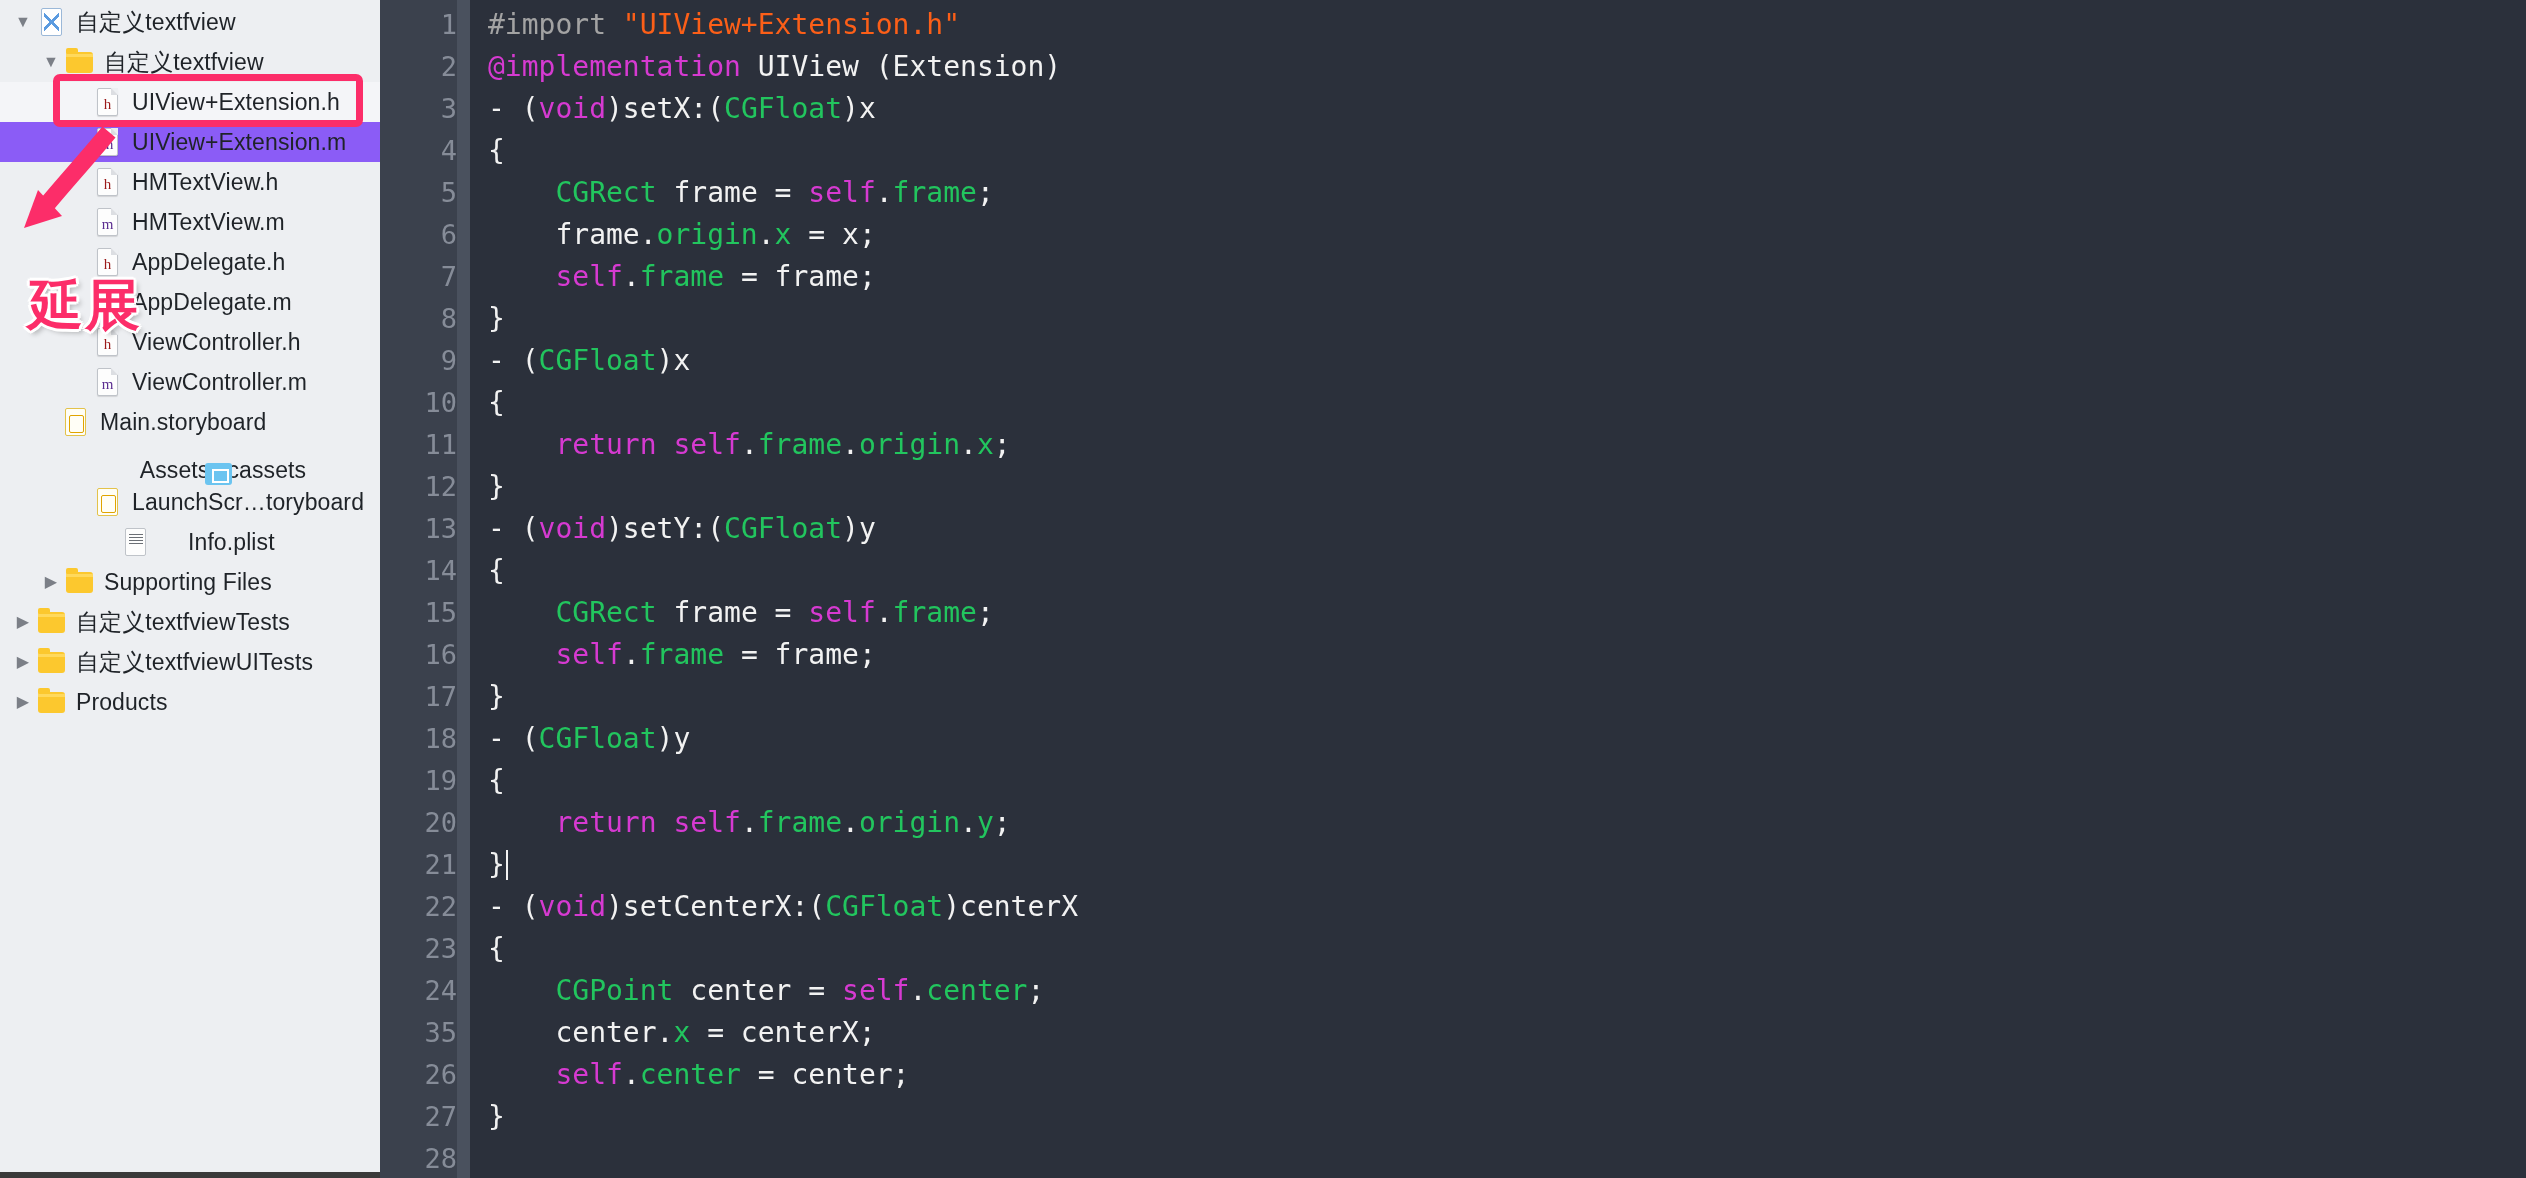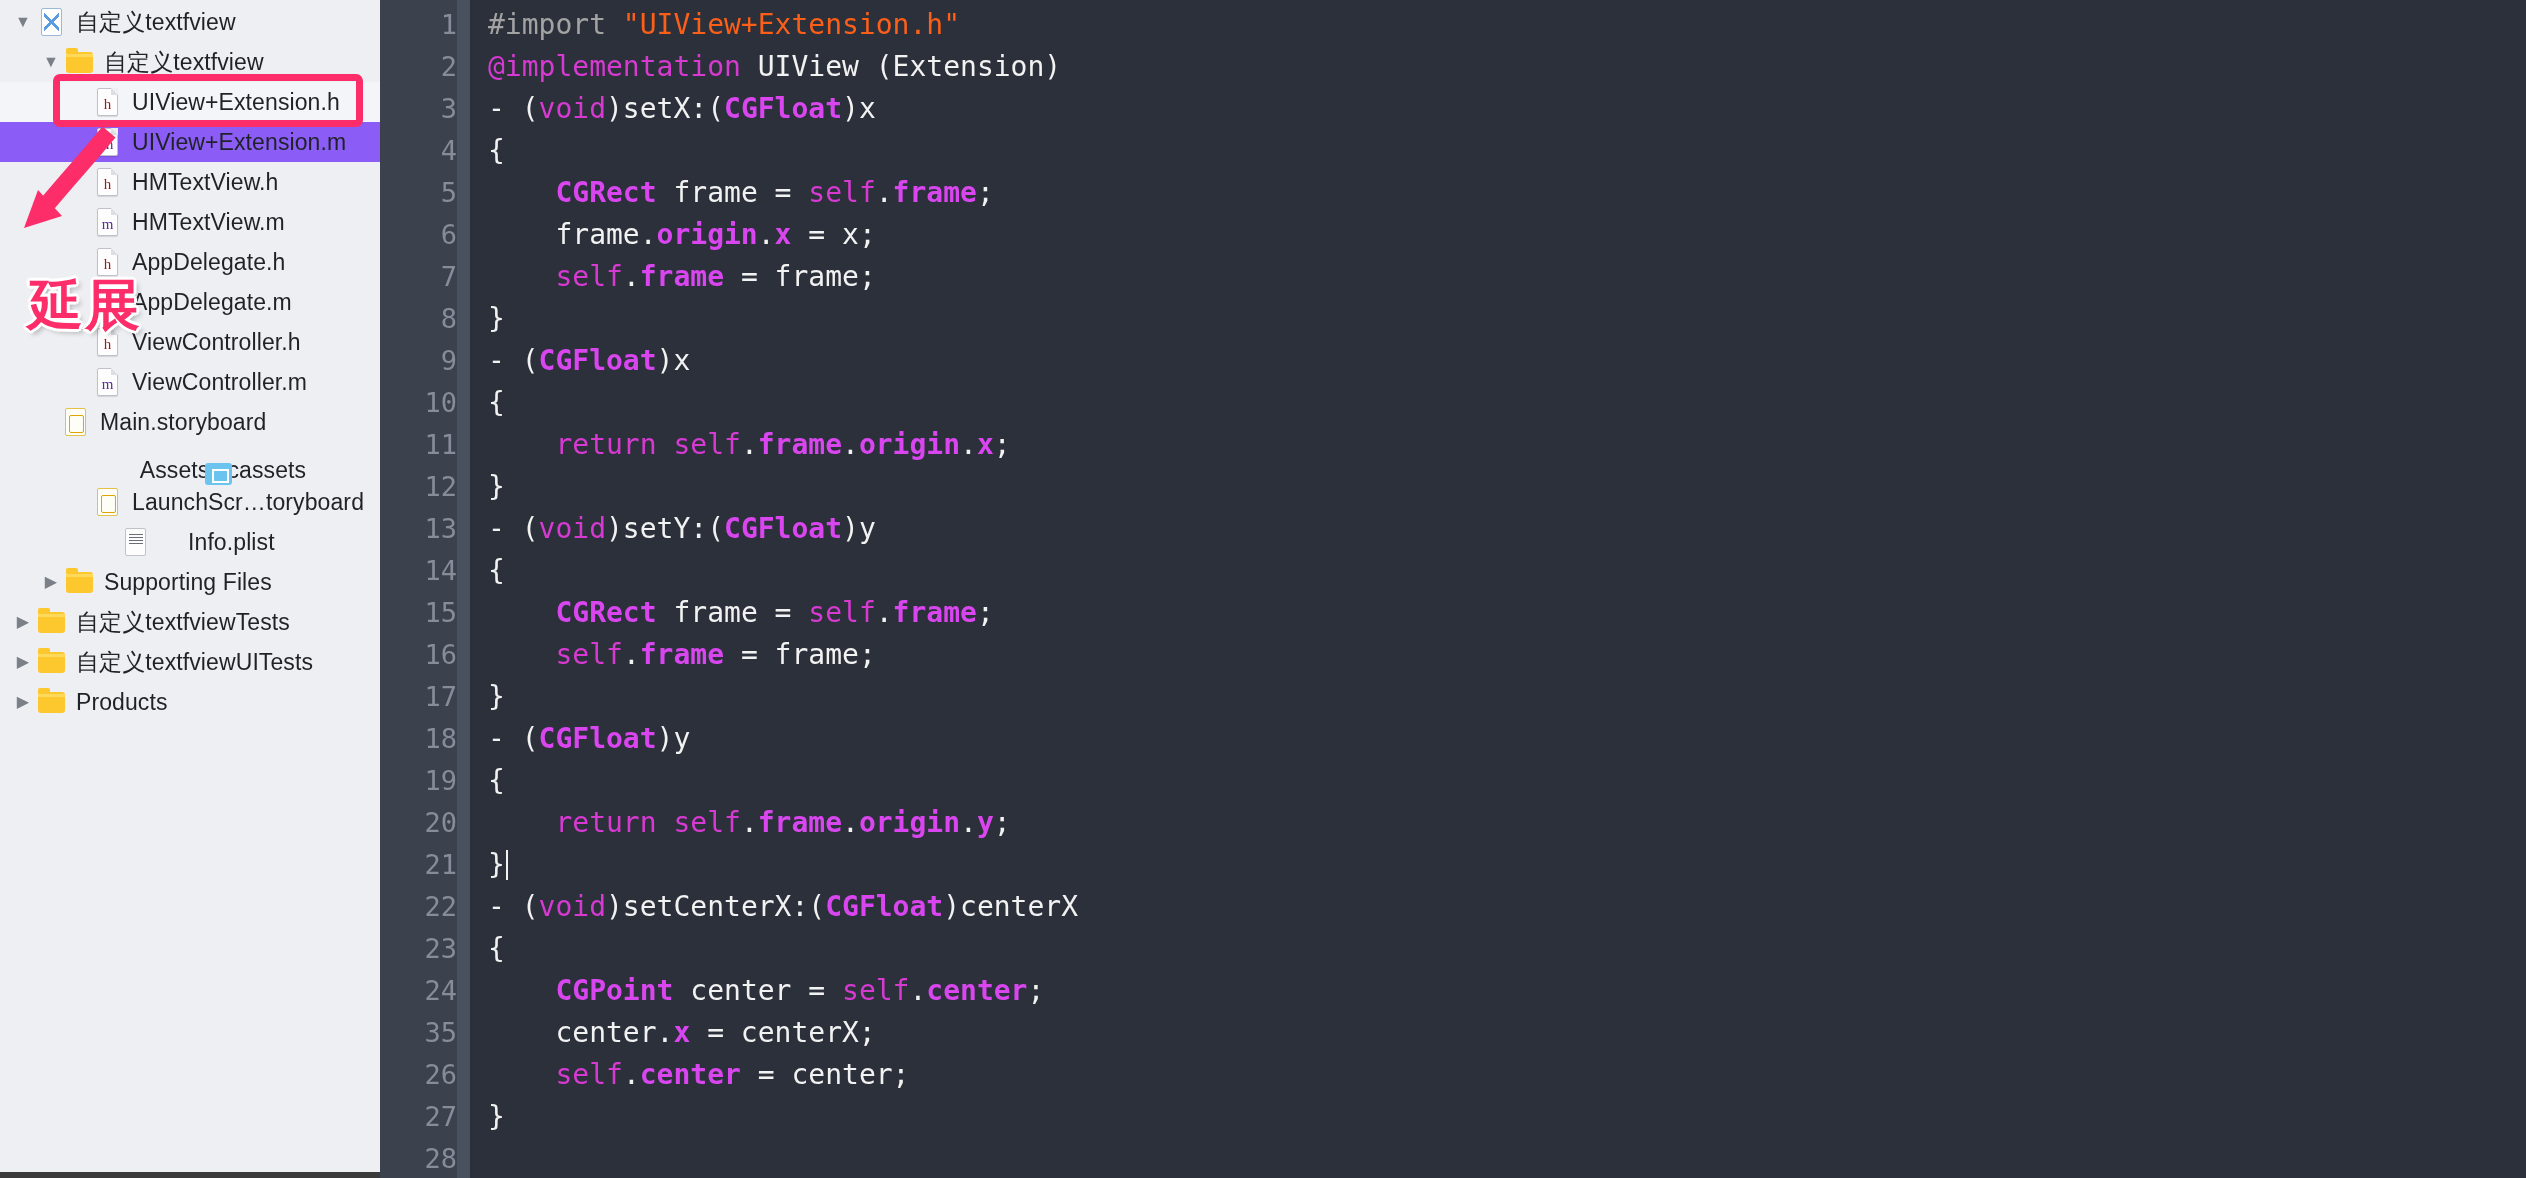--- a/index.html
+++ b/index.html
@@ -186,21 +186,21 @@
   }
   #code .cl {
     height:42px; line-height:42px;
     font-size:28px; color:#F2F2F2;
     white-space:pre;
     letter-spacing:0px;
   }
   .t-pre   { color:#a3a3a3; }  
   .t-str   { color:#FC5F18; }  
   .t-kw    { color:#D63AD1; }  
-  .t-type  { color:#d946ef;font-weight:bold; }  
+  .t-type  { color:#22c55e; }  
   .t-plain { color:#F2F2F2; }
   .caret {
     display:inline-block; width:2px; height:30px;
     background:#F2F2F2; vertical-align:-6px;
     margin-left:1px;
   }
 </style>
 </head>
 <body>
 

